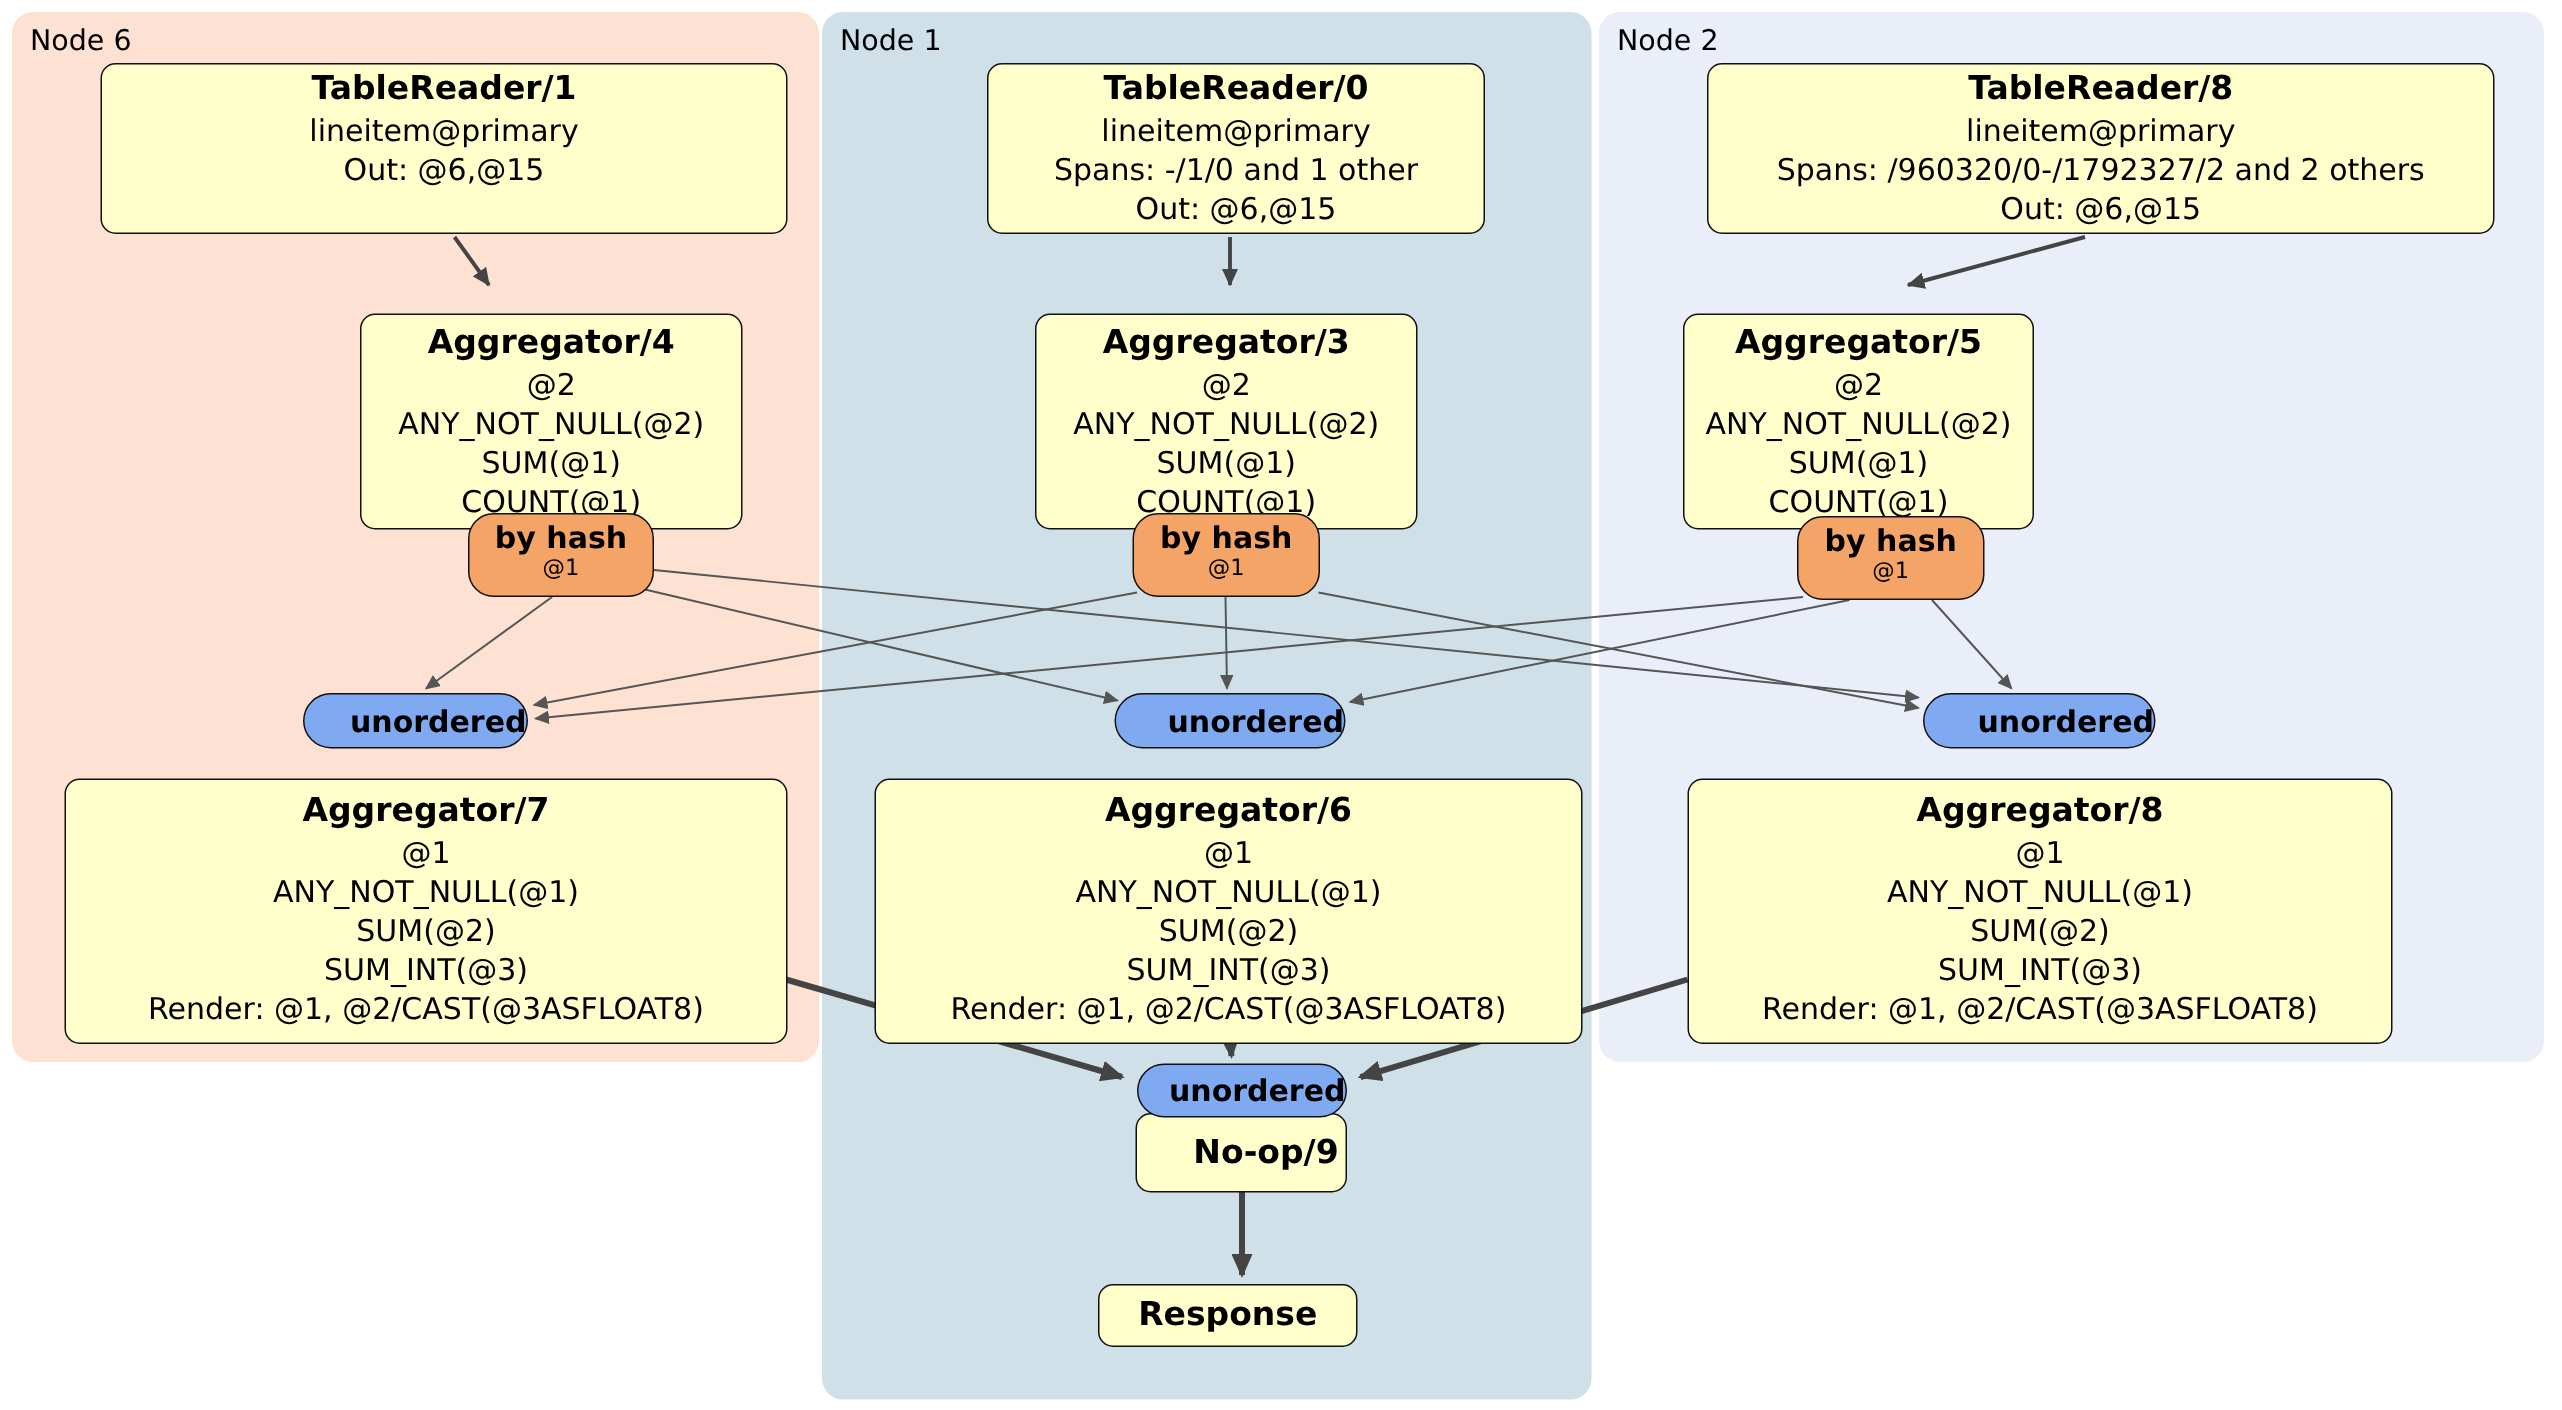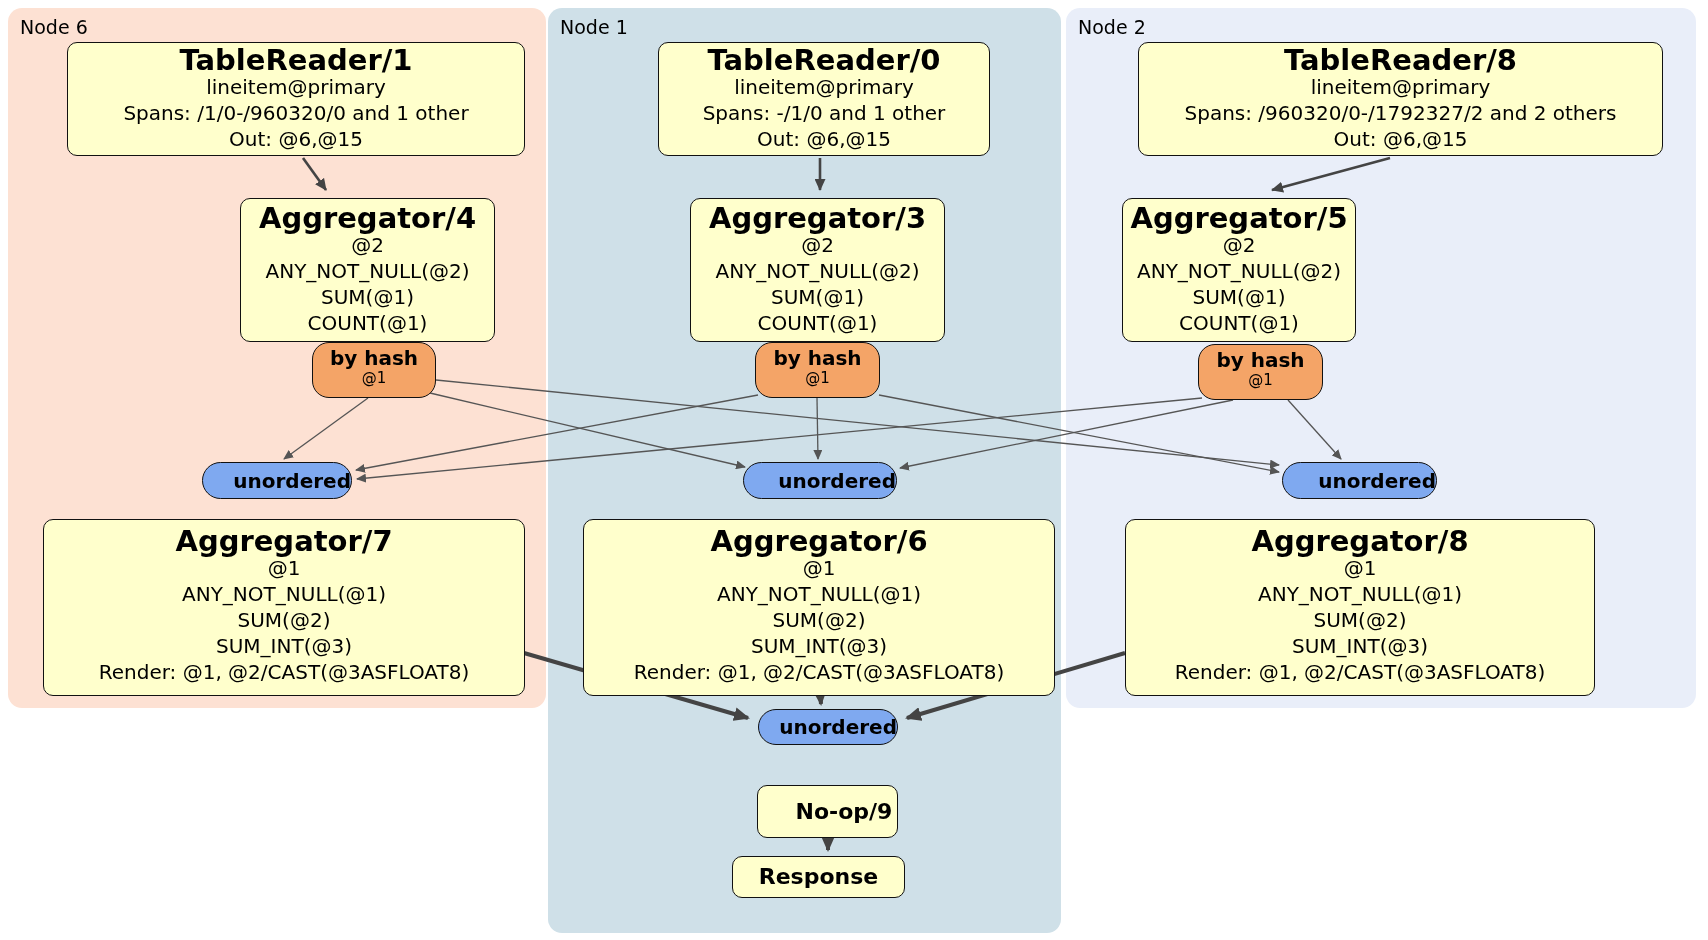--- a/index.html
+++ b/index.html
@@ -3,22 +3,22 @@
 <meta charset="utf-8">
 <style>
   html,body{margin:0;padding:0;background:#ffffff;}
   .canvas{position:relative;width:1708px;height:940px;background:#ffffff;overflow:hidden;
           font-family:"DejaVu Sans","Liberation Sans",sans-serif;color:#000;}
   .region{position:absolute;border-radius:14px;z-index:0;}
   .region-label{position:absolute;left:12px;top:8px;font-size:19px;color:#000;}
   .edges{position:absolute;left:0;top:0;z-index:1;}
   .pbox{position:absolute;box-sizing:border-box;background:#ffffcc;border:1.6px solid #111;
         border-radius:10px;text-align:center;z-index:2;font-size:20px;line-height:26px;}
-  .pbox .title{font-weight:bold;font-size:29px;line-height:28px;}
-  .pad4{padding-top:3px;} .pad6{padding-top:5px;} .pad8{padding-top:7px;margin-top:16px;}
+  .pbox .title{font-weight:bold;font-size:22px;line-height:28px;}
+  .pad4{padding-top:3px;} .pad6{padding-top:5px;margin-top:11px;} .pad8{padding-top:7px;margin-top:16px;}
   .single{display:flex;align-items:center;justify-content:center;font-weight:bold;font-size:22px;}
   .router{position:absolute;box-sizing:border-box;background:#f4a467;border:1.6px solid #111;
           border-radius:17px;text-align:center;z-index:3;}
   .router .rlabel{font-weight:bold;font-size:20px;line-height:24px;margin-top:3px;}
   .router .rdetail{font-size:15px;line-height:17px;}
   .sync{position:absolute;box-sizing:border-box;background:#7fa9f0;border:1.6px solid #111;
         border-radius:19px;text-align:center;z-index:3;font-weight:bold;font-size:20px;
         display:flex;align-items:center;justify-content:flex-end;}
 </style>
 </head>
@@ -66,21 +66,20 @@
     <line x1="524" y1="653" x2="748" y2="718" stroke="#444" stroke-width="4" marker-end="url(#arrowbig)"></line>
     <line x1="819" y1="680" x2="821" y2="704" stroke="#444" stroke-width="4" marker-end="url(#arrowbig)"></line>
     <line x1="1125" y1="653" x2="907" y2="718" stroke="#444" stroke-width="4" marker-end="url(#arrowbig)"></line>
 
     <line x1="828" y1="787" x2="828" y2="850" stroke="#444" stroke-width="4" marker-end="url(#arrowbig)"></line>
   </svg>
 
   <div class="pbox pad4" style="left:67px;top:42px;width:458px;height:114px;">
     <div class="title">TableReader/1</div>
     <div>lineitem@primary</div>
-    <div>Spans: /1/0-/960320/0 and 1 other</div>
     <div>Out: @6,@15</div>
   </div>
   <div class="pbox pad4" style="left:658px;top:42px;width:332px;height:114px;">
     <div class="title">TableReader/0</div>
     <div>lineitem@primary</div>
     <div>Spans: -/1/0 and 1 other</div>
     <div>Out: @6,@15</div>
   </div>
   <div class="pbox pad4" style="left:1138px;top:42px;width:525px;height:114px;">
     <div class="title">TableReader/8</div>
@@ -155,20 +154,20 @@
     <div>@1</div>
     <div>ANY_NOT_NULL(@1)</div>
     <div>SUM(@2)</div>
     <div>SUM_INT(@3)</div>
     <div>Render: @1, @2/CAST(@3ASFLOAT8)</div>
   </div>
 
   <div class="sync" style="left:758px;top:709px;width:140px;height:36px;">
     <span>unordered</span>
   </div>
-  <div class="pbox single" style="left:757px;top:785px;width:141px;height:53px;padding-left:33px;">
+  <div class="pbox single" style="left:757px;top:742px;width:141px;height:53px;padding-left:33px;">
     <span>No-op/9</span>
   </div>
   <div class="pbox single" style="left:732px;top:856px;width:173px;height:42px;">
     <span>Response</span>
   </div>
 
 </div>
 
 </body></html>

